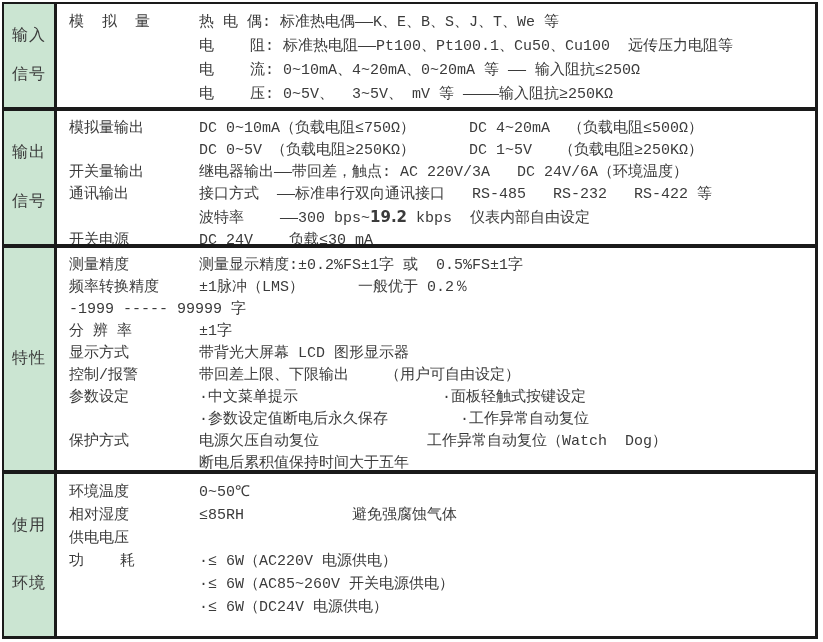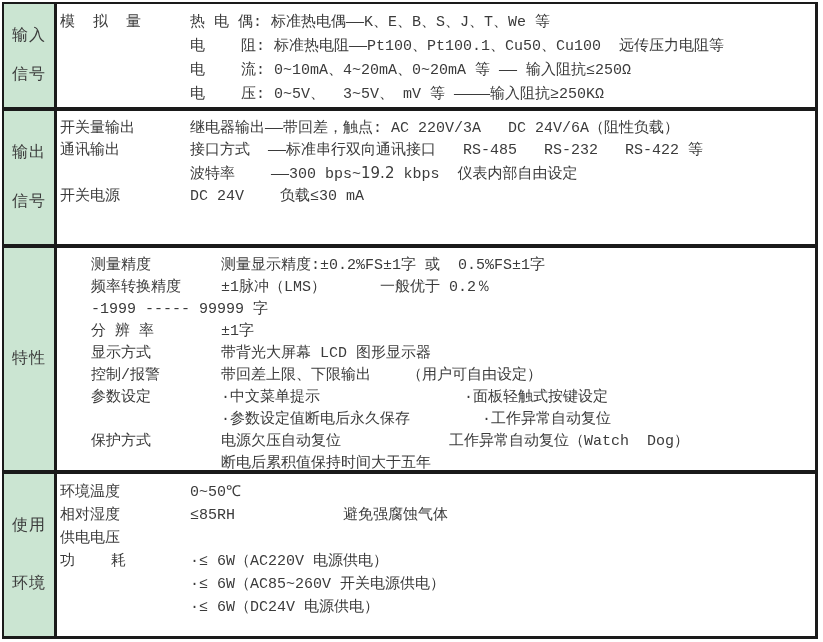--- a/index.html
+++ b/index.html
@@ -39,39 +39,39 @@
     display:flex;flex-direction:column;
     align-items:center;justify-content:space-evenly;
     padding:2px 0;
     font-size:16px;
     color:var(--text);
     line-height:1;
   }
   .head span{display:block;letter-spacing:1px;}
   .body{
     flex:1 1 auto;
-    padding:7px 4px 0 3px;
+    padding:7px 4px 0 12px;
     font-size:15px;
     overflow:hidden;
   }
   .s1 .body{line-height:24px;}
   .s2 .body{line-height:22px;}
-  .s3 .body{line-height:22px;margin-left:31px;}
+  .s3 .body{line-height:22px;}
   .s4 .body{line-height:23px;}
   .spec-row{display:flex;align-items:flex-start;}
   .lab{
     flex:0 0 130px;
     white-space:pre;
     overflow:hidden;
   }
   .vals{flex:1 1 auto;min-width:0;}
   .line{white-space:pre;}
   .line b{
     font-family:"DejaVu Sans","Liberation Sans",sans-serif;
-    font-weight:normal;
+    font-weight:bold;
   }
 </style>
 </head>
 <body>
 
 <div class="page">
   <div class="tbl">
 
     <div class="section s1">
       <div class="head">
@@ -92,23 +92,30 @@
     </div>
     <div class="divider"></div>
 
     <div class="section s2">
       <div class="head">
           <span>输出</span>
           <span>信号</span>
         </div>
       <div class="body">
           <div class="spec-row">
+            <div class="lab">模拟量输出</div>
+            <div class="vals">
+              <div class="line">DC 0~10mA（负载电阻≤750Ω）      DC 4~20mA  （负载电阻≤500Ω）</div>
+              <div class="line">DC 0~5V （负载电阻≥250KΩ）      DC 1~5V   （负载电阻≥250KΩ）</div>
+            </div>
+          </div>
+          <div class="spec-row">
             <div class="lab">开关量输出</div>
             <div class="vals">
-              <div class="line">继电器输出——带回差，触点: AC 220V/3A   DC 24V/6A（阻性负载）</div>
+              <div class="line">继电器输出——带回差，触点: AC 220V/3A   DC 24V/6A（环境温度）</div>
             </div>
           </div>
           <div class="spec-row">
             <div class="lab">通讯输出</div>
             <div class="vals">
               <div class="line">接口方式  ——标准串行双向通讯接口   RS-485   RS-232   RS-422 等</div>
               <div class="line">波特率    ——300 bps~<b>19.2</b> kbps  仪表内部自由设定</div>
             </div>
           </div>
           <div class="spec-row">

